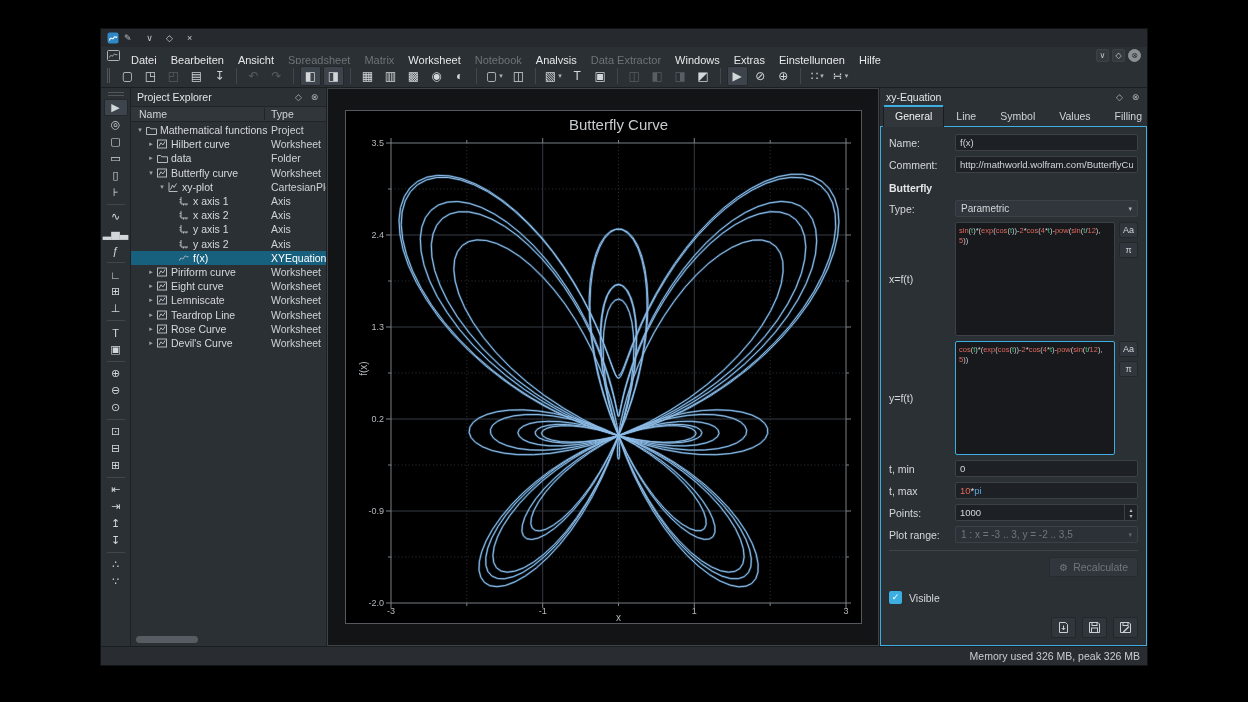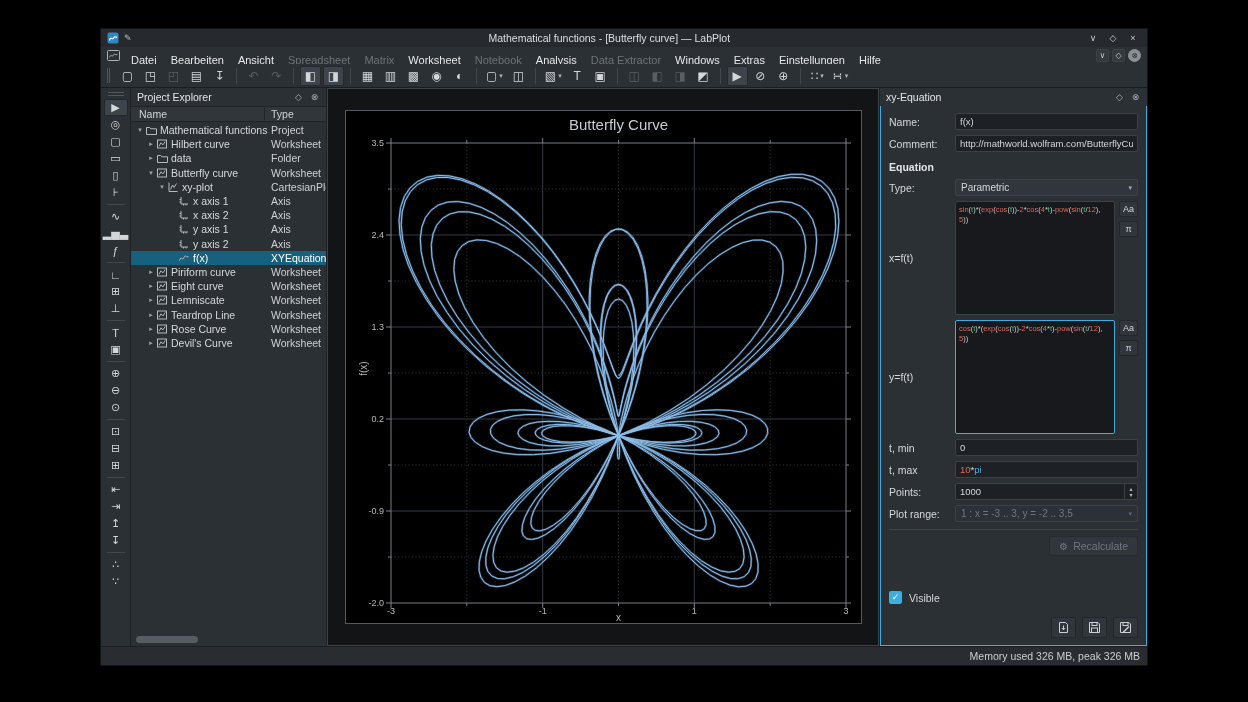--- a/index.html
+++ b/index.html
@@ -139,21 +139,20 @@
   <div class="window">
 
     <div class="titlebar">
       <span class="appicon">
         <svg width="12" height="12" viewBox="0 0 12 12">
             <rect x="0.5" y="0.5" width="11" height="11" rx="2" fill="#2f88c5"></rect>
             <path d="M2.5 8.5C4 3.5 5.5 9 7 5.5 8 3.2 9 7 10 4.5" fill="none" stroke="#fff" stroke-width="1.1"></path>
           </svg>
       </span>
       <span class="pin">✎</span>
-      <div class="title">Mathematical functions - [Butterfly curve] — LabPlot</div>
       <span class="wctl">∨</span>
       <span class="wctl">◇</span>
       <span class="wctl">×</span>
     </div>
 
     <div class="menubar">
       <span class="mb-appicon">
         <svg width="13" height="11" viewBox="0 0 13 11">
             <rect x="0.5" y="0.5" width="12" height="10" rx="1" fill="none" stroke="#aeb3b7"></rect>
             <path d="M2.5 7.5C4 3 5 8 6.5 5 7.8 2.5 9 6.5 10.5 4" fill="none" stroke="#aeb3b7" stroke-width="1"></path>
@@ -606,32 +605,39 @@
           <div class="xlabel">x</div>
         </div>
       </div>
 
       <div class="props">
         <div class="dockhead">
           <span class="dtitle">xy-Equation</span>
           <span class="dico">◇</span>
           <span class="dico">⊗</span>
         </div>
+        <div class="tabs" id="prop-tabs">
+            <span class="tab active">General</span>
+            <span class="tab">Line</span>
+            <span class="tab">Symbol</span>
+            <span class="tab">Values</span>
+            <span class="tab">Filling</span>
+          </div>
         <div class="pbody">
 
           <div class="prow">
             <span class="plab">Name:</span>
             <input class="pinput" value="f(x)" style="">
           </div>
           <div class="prow">
             <span class="plab">Comment:</span>
             <input class="pinput" value="http://mathworld.wolfram.com/ButterflyCurve.html" style="">
           </div>
 
-          <div class="psection">Equation</div>
+          <div class="psection">Butterfly</div>
 
           <div class="prow">
             <span class="plab">Type:</span>
             <div class="pselect">
               <span>Parametric</span>
               <span class="chev">▾</span>
             </div>
           </div>
 
           <div class="prow eqrow">

